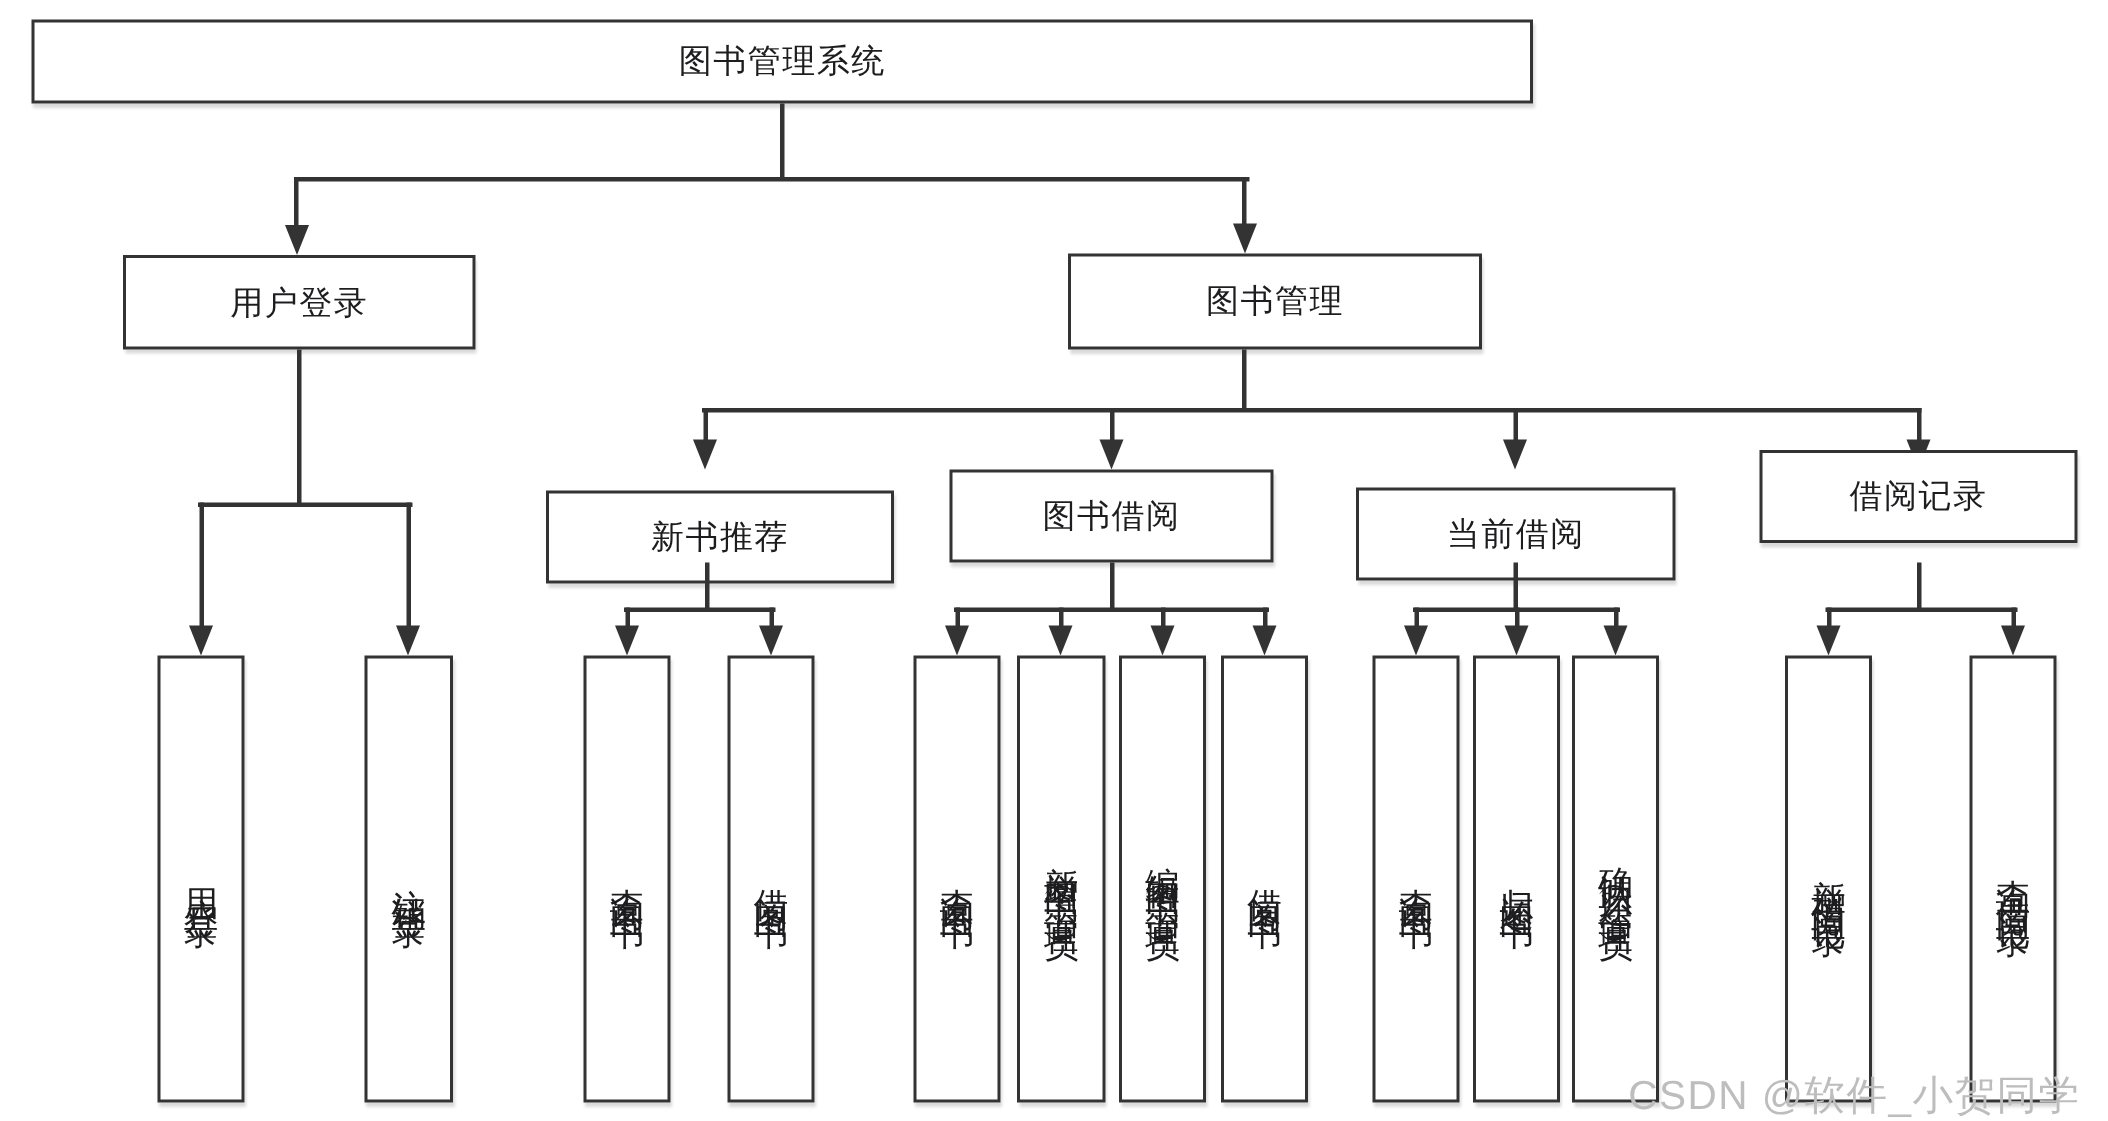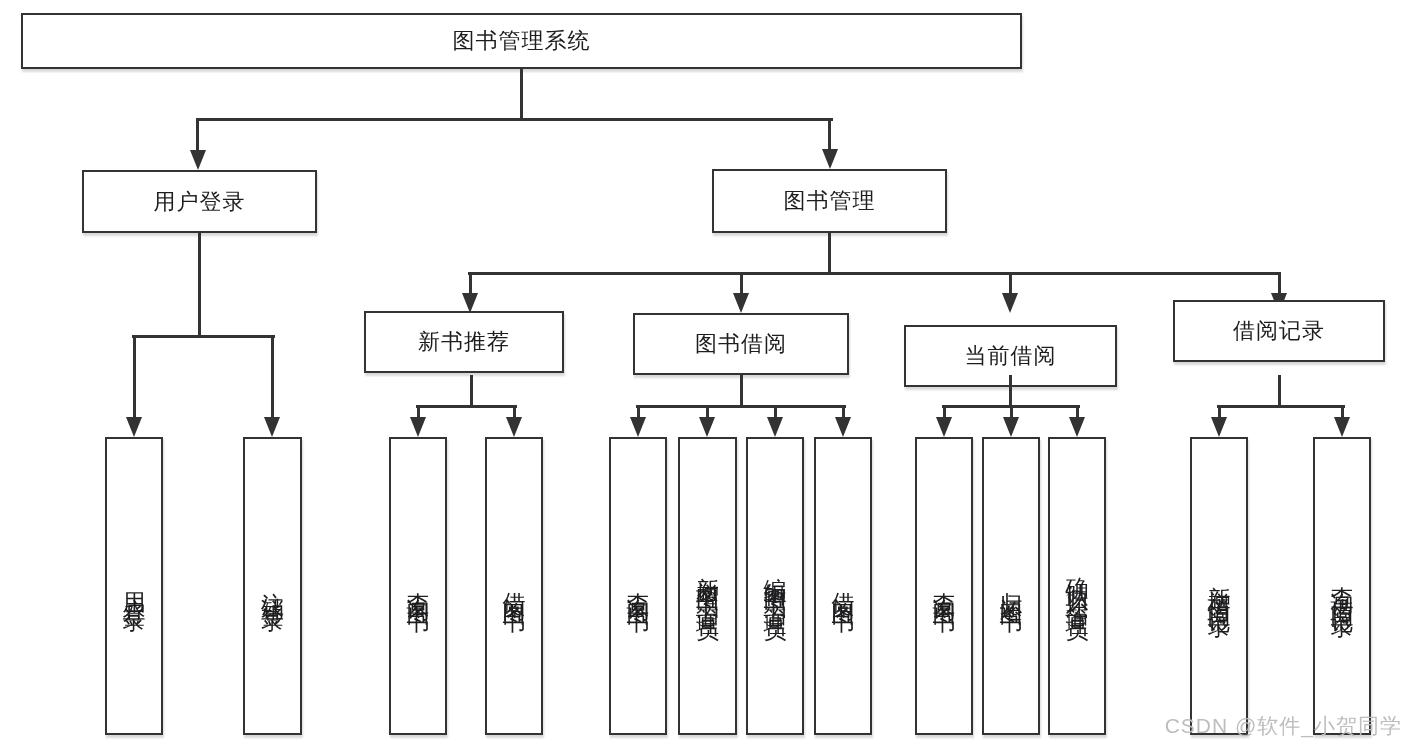--- a/index.html
+++ b/index.html
@@ -47,22 +47,22 @@
   .arrow {
     position: absolute;
     width: 0; height: 0;
     border-left: 8px solid transparent;
     border-right: 8px solid transparent;
     border-top: 20px solid var(--line);
   }
   .watermark {
     position: absolute;
     top: 712px;
-    right: 3px;
-    font-size: 21px;
+    right: 18px;
+    font-size: 27px;
     color: var(--watermark);
     letter-spacing: 1px;
     white-space: nowrap;
   }
 </style>
 </head>
 <body>
 
 <div class="node" style="left:21px; top:13px; width:1001px; height:56px;">
   <span class="lbl">图书管理系统</span>
@@ -71,21 +71,21 @@
 <div class="vline" style="left:520px; top:69px; height:49px;"></div>
 <div class="hline" style="left:196px; top:118px; width:637px;"></div>
 <div class="vline" style="left:196px; top:118px; height:34px;"></div>
 <div class="arrow" style="left:190px; top:150px;"></div>
 <div class="vline" style="left:828px; top:118px; height:34px;"></div>
 <div class="arrow" style="left:822px; top:149px;"></div>
 
 <div class="node" style="left:82px; top:170px; width:235px; height:63px;">
   <span class="lbl">用户登录</span>
 </div>
-<div class="node" style="left:712px; top:169px; width:235px; height:64px;">
+<div class="node" style="left:712px; top:169px; width:276px; height:64px;">
   <span class="lbl">图书管理</span>
 </div>
 
 <div class="vline" style="left:198px; top:233px; height:104px;"></div>
 <div class="hline" style="left:132px; top:335px; width:143px;"></div>
 <div class="vline" style="left:133px; top:335px; height:84px;"></div>
 <div class="arrow" style="left:126px; top:417px;"></div>
 <div class="vline" style="left:271px; top:335px; height:84px;"></div>
 <div class="arrow" style="left:264px; top:417px;"></div>
 
@@ -93,21 +93,21 @@
 <div class="hline" style="left:468px; top:272px; width:813px;"></div>
 <div class="vline" style="left:469px; top:272px; height:23px;"></div>
 <div class="arrow" style="left:462px; top:293px;"></div>
 <div class="vline" style="left:740px; top:272px; height:23px;"></div>
 <div class="arrow" style="left:733px; top:293px;"></div>
 <div class="vline" style="left:1009px; top:272px; height:23px;"></div>
 <div class="arrow" style="left:1002px; top:293px;"></div>
 <div class="vline" style="left:1278px; top:272px; height:23px;"></div>
 <div class="arrow" style="left:1271px; top:293px;"></div>
 
-<div class="node" style="left:364px; top:311px; width:200px; height:62px;font-family:Liberation Serif, serif;">
+<div class="node" style="left:364px; top:327px; width:232px; height:62px;font-family:Liberation Serif, serif;">
   <span class="lbl">新书推荐</span>
 </div>
 <div class="node" style="left:633px; top:313px; width:216px; height:62px;">
   <span class="lbl">图书借阅</span>
 </div>
 <div class="node" style="left:904px; top:313px; width:213px; height:62px;margin-top:12px;">
   <span class="lbl">当前借阅</span>
 </div>
 <div class="node" style="left:1173px; top:300px; width:212px; height:62px;">
   <span class="lbl">借阅记录</span>

